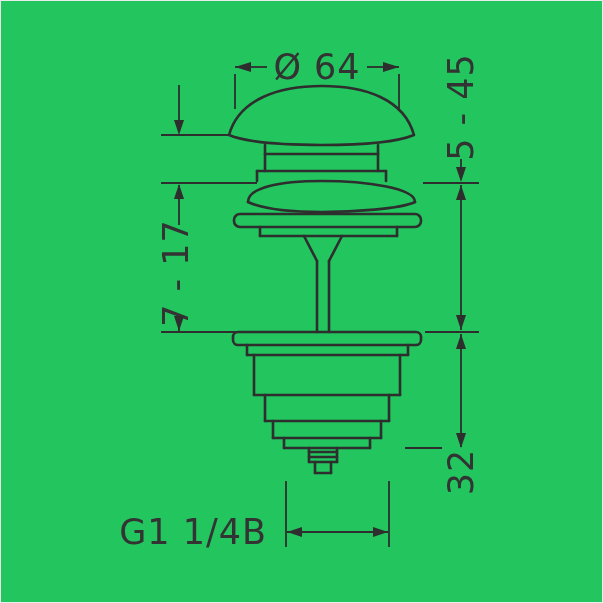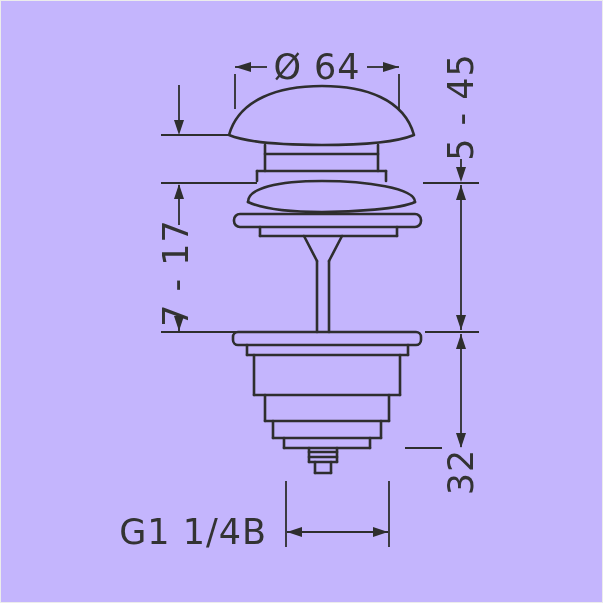--- a/index.html
+++ b/index.html
@@ -5,21 +5,21 @@
   html, body {
     margin: 0;
     padding: 0;
     background: #ffffff;
     font-family: "DejaVu Sans", "Liberation Sans", sans-serif;
   }
   .canvas {
     position: relative;
     width: 603px;
     height: 603px;
-    background: #c4b5fd;
+    background: #22c55e;
     border: 1px solid #ececec;
     box-sizing: border-box;
     overflow: hidden;
   }
   svg { display: block; }
   .part {
     fill: none;
     stroke: #2e2e2e;
     stroke-width: 2.6;
     stroke-linecap: round;

